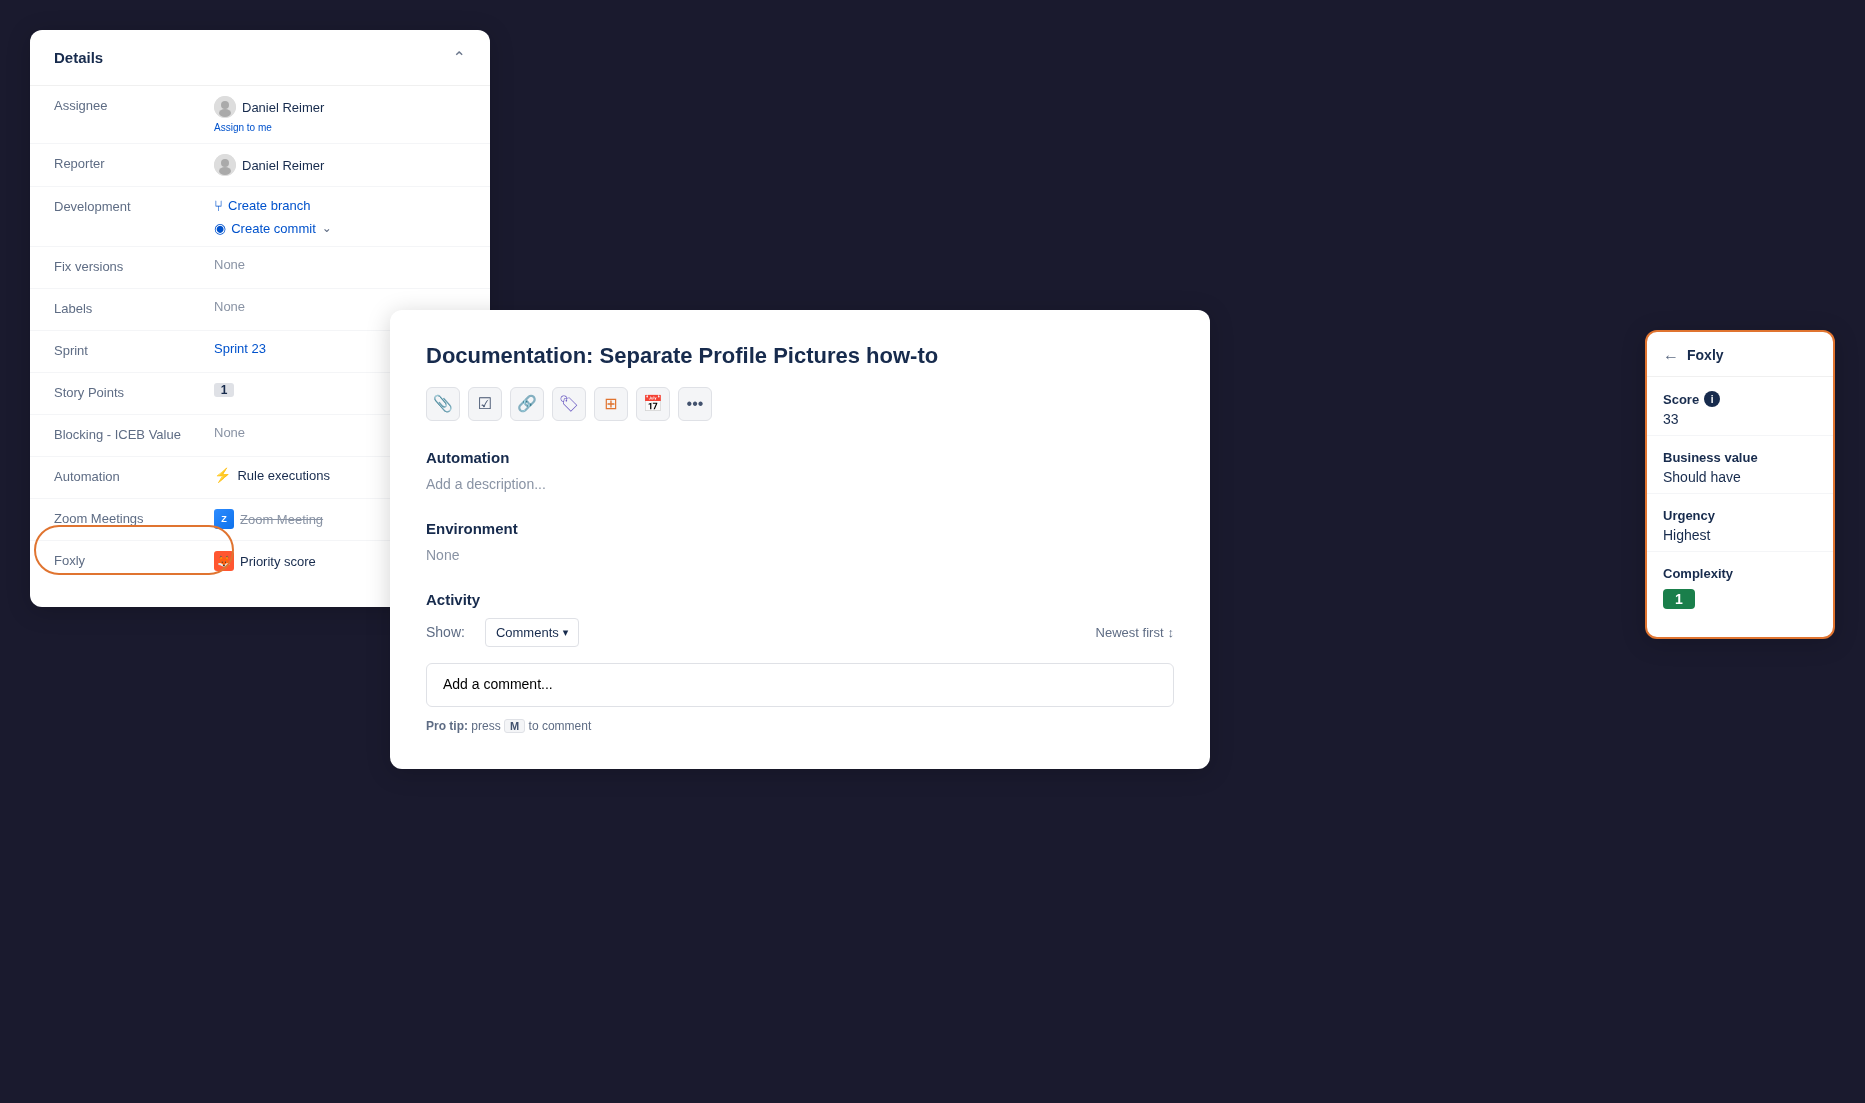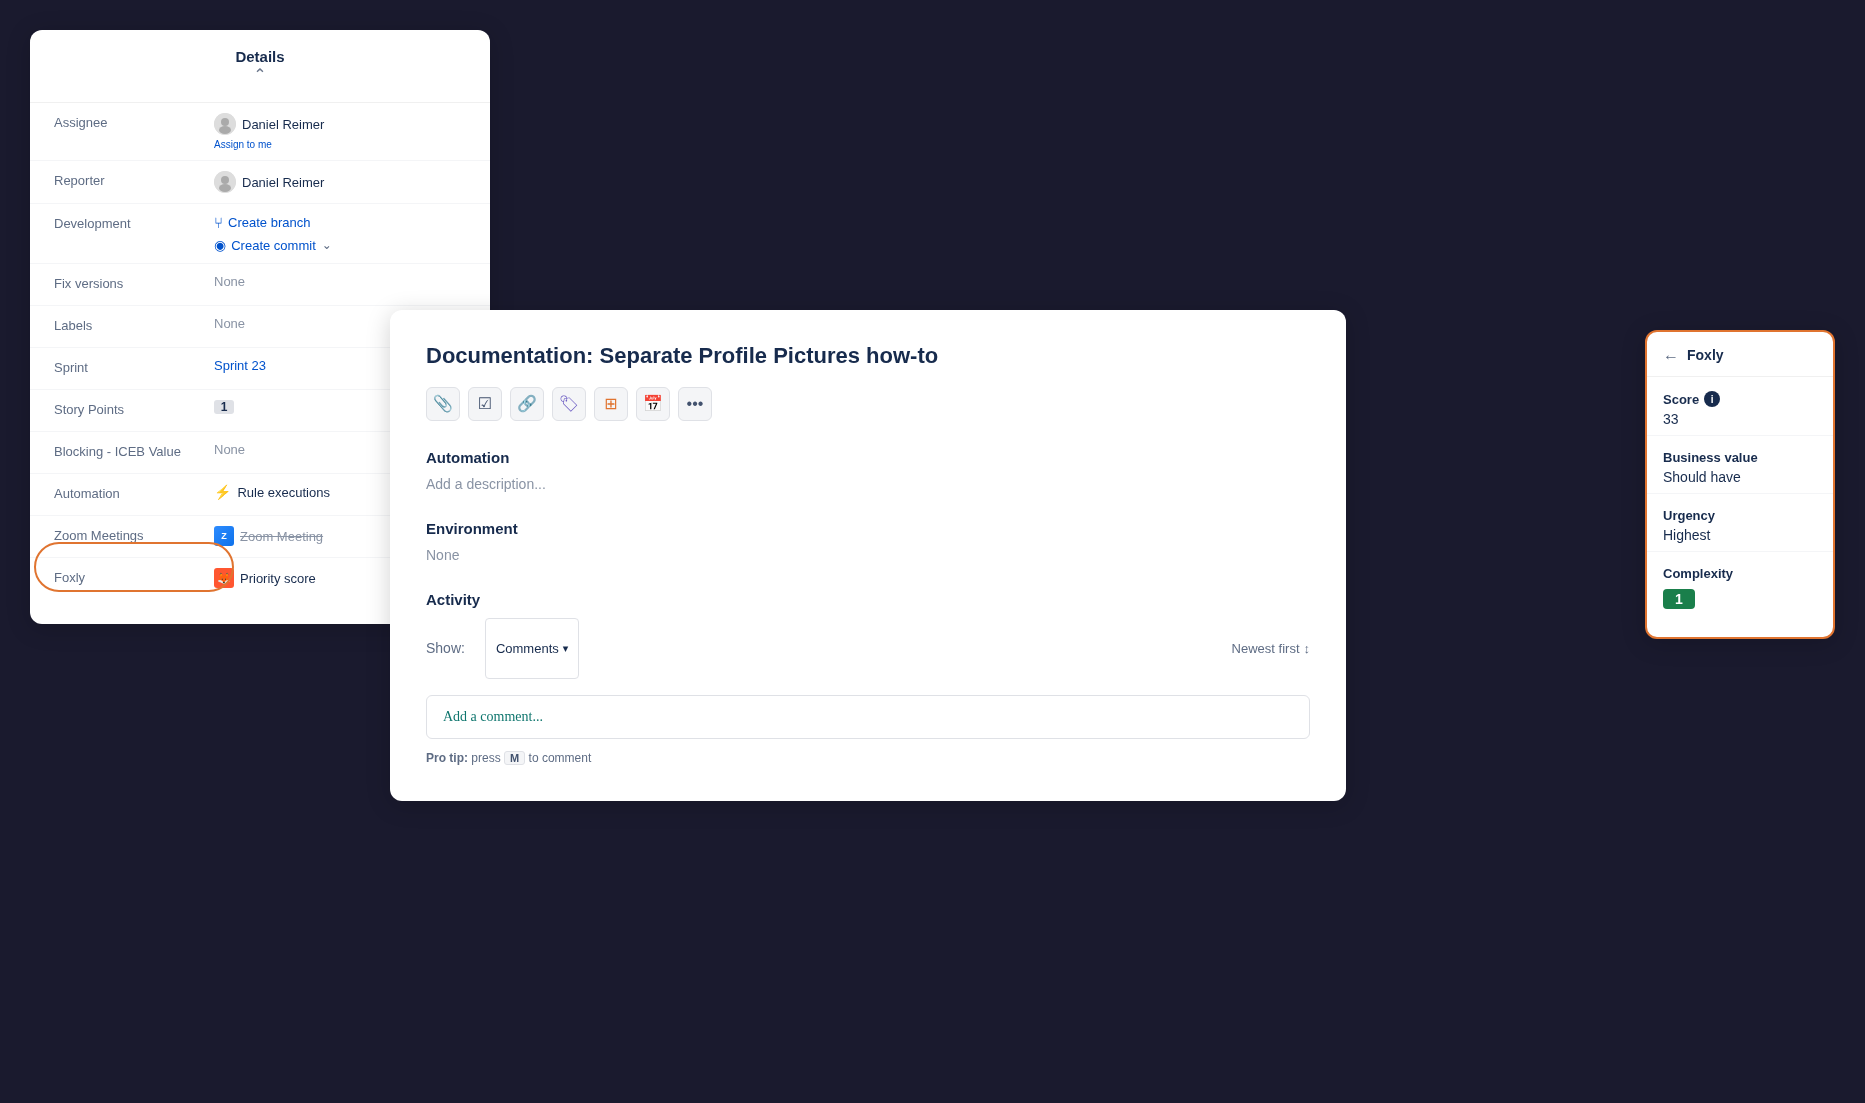--- a/index.html
+++ b/index.html
@@ -23,21 +23,20 @@
       padding: 0 0 24px 0;
       z-index: 2;
     }
 
     .panel-left-header {
       display: flex;
       align-items: center;
       justify-content: space-between;
       padding: 18px 24px;
       border-bottom: 1px solid #f0f0f0;
-      flex-direction: column;
     }
 
     .panel-left-header-title {
       font-size: 15px;
       font-weight: 600;
       color: #172b4d;
     }
 
     .chevron-up-icon {
       color: #6b778c;
@@ -196,21 +195,21 @@
     .chevron-down-small {
       color: #5e6c84;
       font-size: 12px;
     }
 
     
     .panel-main {
       position: absolute;
       top: 310px;
       left: 390px;
-      width: 956px;
+      width: 820px;
       background: #fff;
       border-radius: 12px;
       box-shadow: 0 4px 24px rgba(0,0,0,0.18);
       padding: 32px 36px 36px;
       z-index: 3;
     }
 
     .issue-title {
       font-size: 22px;
       font-weight: 700;
@@ -280,21 +279,21 @@
       font-size: 14px;
       color: #5e6c84;
     }
 
     .comments-dropdown {
       display: flex;
       align-items: center;
       gap: 4px;
       border: 1px solid #dfe1e6;
       border-radius: 4px;
-      padding: 22px 10px;
+      padding: 6px 10px;
       cursor: pointer;
       font-size: 13px;
       color: #172b4d;
       background: #fff;
     }
 
     .newest-first {
       font-size: 13px;
       color: #5e6c84;
       display: flex;
@@ -573,21 +572,21 @@
           <span style="font-size:11px;">▾</span>
         </div>
       </div>
       <div class="newest-first">
         <span>Newest first</span>
         <span>↕</span>
       </div>
     </div>
 
     <div class="comment-box">
-      <span style="color:#0f766e;font-family:Liberation Serif, serif;">Add a comment...</span>
+      <span style="color:#000000;">Add a comment...</span>
     </div>
 
     <div class="pro-tip">
       <strong>Pro tip:</strong>
       <span> press </span>
       <span class="key-badge">M</span>
       <span>to comment</span>
     </div>
   </div>
 </div>

